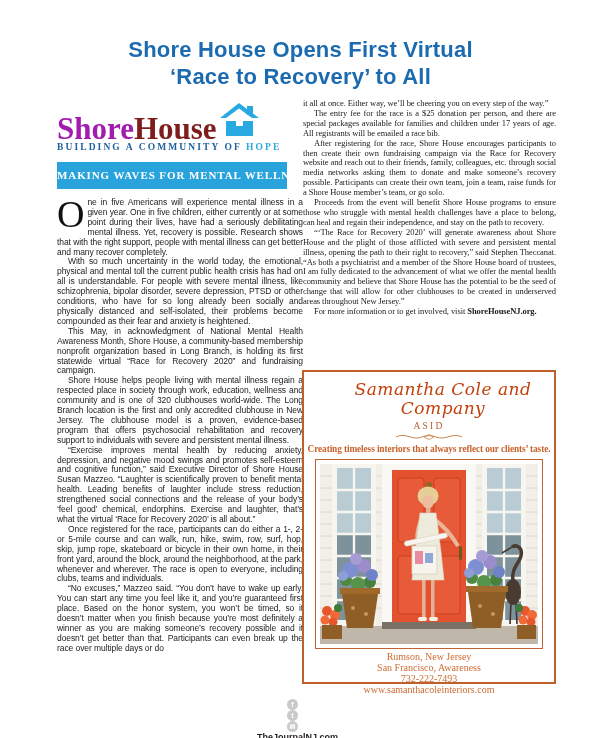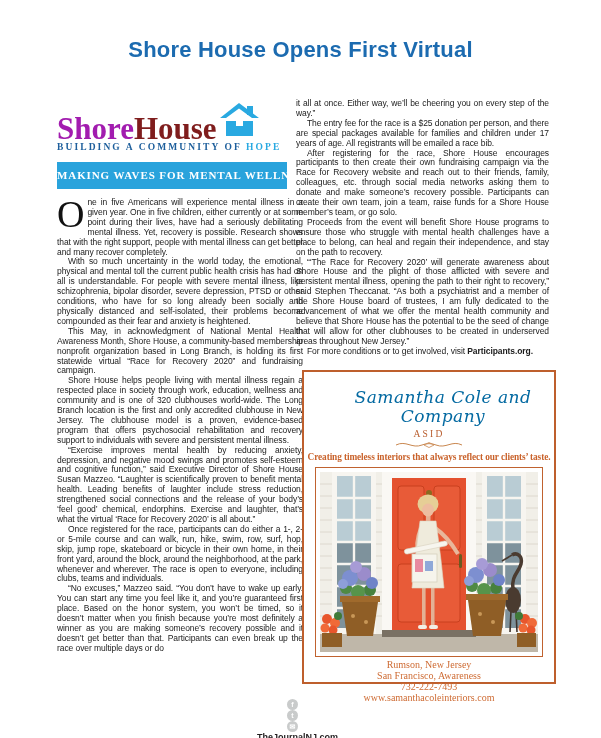--- a/index.html
+++ b/index.html
@@ -19,33 +19,33 @@
   .logo-tagline{position:absolute;left:57px;top:142px;width:232px;
                 font-family:Liberation Serif, serif;font-weight:bold;font-size:9.5px;
                 letter-spacing:2.1px;color:#1e5f9c;white-space:nowrap;}
   .logo-tagline .accent{color:#29a9e1;}
   .banner{position:absolute;left:57px;top:162px;width:230px;height:27px;background:#29a3dc;
           color:#ffffff;font-family:"Liberation Serif",serif;font-weight:bold;font-size:11px;
           letter-spacing:.9px;text-align:center;line-height:27px;white-space:nowrap;}
 
   
   .col-left{position:absolute;left:57px;top:198px;width:246px;}
-  .col-right{position:absolute;left:296px;top:99px;width:253px;}
+  .col-right{position:absolute;left:303px;top:99px;width:253px;font-family:Liberation Serif, serif;}
   .bp{margin:0;text-indent:11px;font-size:8.5px;line-height:9.9px;text-align:justify;
       color:#1b1b1b;letter-spacing:-0.08px;}
   .bp.first{text-indent:0;}
   .dropcap{float:left;font-family:"Liberation Serif",serif;font-size:38px;line-height:28px;
            padding:2px 3px 0 0;color:#111111;}
   .bold{font-weight:bold;}
 
   
   .ad{position:absolute;left:302px;top:370px;width:254px;height:314px;box-sizing:border-box;
       border:2px solid #be5f2d;background:#ffffff;text-align:center;}
-  .ad-script{font-family:"DejaVu Serif",serif;font-style:italic;color:#0369a1;
-             font-size:17px;line-height:19px;margin-top:16px;letter-spacing:.5px;padding-left:28px;}
+  .ad-script{font-family:"DejaVu Serif",serif;font-style:italic;color:#c2410c;
+             font-size:17px;line-height:19px;margin-top:8px;letter-spacing:.5px;padding-left:28px;}
   .ad-script2{font-family:"DejaVu Serif",serif;font-style:italic;color:#de8660;
               font-size:15px;line-height:17px;}
   .ad-asid{font-family:"Liberation Serif",serif;color:#b85c2c;font-size:9.5px;
            letter-spacing:2.2px;line-height:12px;margin-top:2px;}
   .ad-flourish{display:block;margin:0 auto;}
   .ad-tagline{font-family:"Liberation Serif",serif;color:#c9622b;font-size:9.3px;
               line-height:12px;letter-spacing:-0.1px;margin-top:2px;font-weight:bold;}
   .photo-frame{width:228px;margin:4px auto 2px;border:1px solid #c0622f;padding:4px;
                box-sizing:border-box;background:#ffffff;}
   .photo-frame svg{display:block;}
@@ -63,20 +63,21 @@
   .f-issue{color:#3a3a3a;font-size:8.5px;letter-spacing:.5px;}
   .f-page{font-weight:bold;color:#111111;font-size:11px;margin-left:12px;}
 </style>
 </head>
 <body>
 
 <div class="page">
 
   <div class="headline">
     <div>Shore House Opens First Virtual</div>
+    <div>‘Race to Recovery’ to All</div>
   </div>
 
   <div class="logo-name">
     <span class="logo-shore">Shore</span>
       <span class="logo-house">House</span>
     <span class="logo-icon">
       <svg width="40" height="36" viewBox="0 0 40 36">
         <rect x="27" y="4" width="6" height="9" fill="#29a9e1"></rect>
         <polygon points="19,1 39,16 32,16 19,6.5 6,16 0,16" fill="#29a9e1"></polygon>
         <rect x="6" y="19" width="27" height="15" fill="#29a9e1"></rect>
@@ -99,21 +100,21 @@
     <p class="bp">Once registered for the race, participants can do either a 1-, 2- or 5-mile course and can walk, run, hike, swim, row, surf, hop, skip, jump rope, skateboard or bicycle in their own home, in their front yard, around the block, around the neighborhood, at the park, whenever and wherever. The race is open to everyone, including clubs, teams and individuals.</p>
     <p class="bp">“No excuses,” Mazzeo said. “You don’t have to wake up early. You can start any time you feel like it, and you’re guaranteed first place. Based on the honor system, you won’t be timed, so it doesn’t matter when you finish because you’re most definitely a winner as you are making someone’s recovery possible and it doesn’t get better than that. Participants can even break up the race over multiple days or do</p>
   </div>
 
   <div class="col-right">
     <p class="bp first">it all at once. Either way, we’ll be cheering you on every step of the way.”</p>
     <p class="bp">The entry fee for the race is a $25 donation per person, and there are special packages available for families and children under 17 years of age. All registrants will be emailed a race bib.</p>
     <p class="bp">After registering for the race, Shore House encourages participants to then create their own fundraising campaign via the Race for Recovery website and reach out to their friends, family, colleagues, etc. through social media networks asking them to donate and make someone’s recovery possible. Participants can create their own team, join a team, raise funds for a Shore House member’s team, or go solo.</p>
     <p class="bp">Proceeds from the event will benefit Shore House programs to ensure those who struggle with mental health challenges have a place to belong, can heal and regain their independence, and stay on the path to recovery.</p>
     <p class="bp">“‘The Race for Recovery 2020’ will generate awareness about Shore House and the plight of those afflicted with severe and persistent mental illness, opening the path to their right to recovery,” said Stephen Theccanat. “As both a psychiatrist and a member of the Shore House board of trustees, I am fully dedicated to the advancement of what we offer the mental health community and believe that Shore House has the potential to be the seed of change that will allow for other clubhouses to be created in underserved areas throughout New Jersey.”</p>
-    <p class="bp"><span>For more conditions or to get involved, visit </span><span class="bold">Participants.org.</span></p>
+    <p class="bp"><span>For more information or to get involved, visit </span><span class="bold">ShoreHouseNJ.org.</span></p>
   </div>
 
   <div class="ad">
     <div class="ad-script">Samantha Cole and Company</div>
     <div class="ad-asid">ASID</div>
     <svg class="ad-flourish" width="70" height="9" viewBox="0 0 70 9">
       <path d="M2,5 C12,0 18,9 28,5 C32,3.2 38,3.2 42,5 C52,9 58,0 68,5" stroke="#c9874f" fill="none" stroke-width="1"></path>
       <path d="M30,5 L35,2.5 L40,5 L35,7.5 Z" stroke="#c9874f" fill="none" stroke-width="0.8"></path>
     </svg>
     <div class="ad-tagline">Creating timeless interiors that always reflect our clients’ taste.</div>

